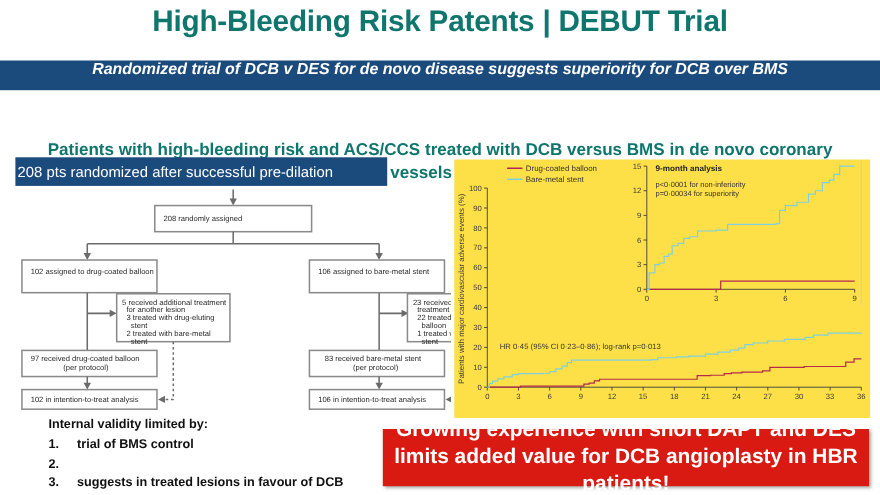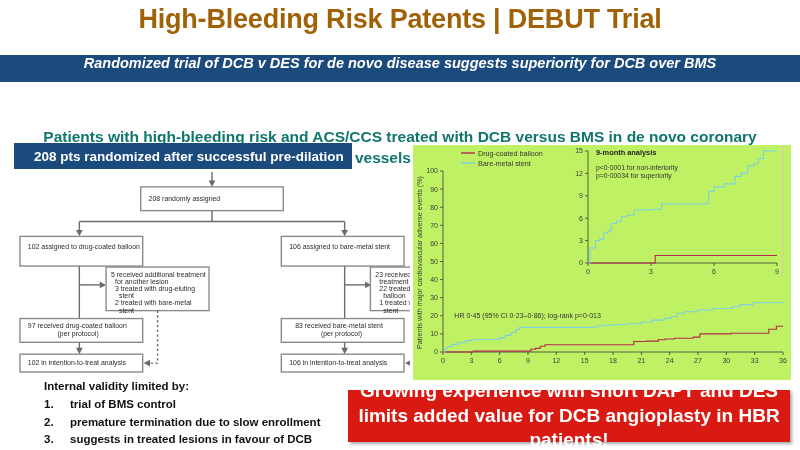--- a/index.html
+++ b/index.html
@@ -10,21 +10,21 @@
     color:#1a1a1a;
     position:relative;
   }
   .slide{position:relative;width:800px;height:450px;}
 
   
   .title{
     position:absolute;left:0;top:4px;width:800px;
     text-align:center;
     font-size:27px;font-weight:bold;
-    color:#a16207;
+    color:#0f766e;
     letter-spacing:-0.2px;
     white-space:nowrap;
   }
 
   
   .banner{
     position:absolute;left:0;top:55px;width:800px;height:27px;
     background:#1b4a7d;
     display:flex;align-items:flex-start;justify-content:center;
   }
@@ -38,21 +38,21 @@
     position:absolute;left:30px;top:92px;width:740px;
     text-align:center;font-weight:bold;font-size:15.5px;
     line-height:1.35;color:#0f766e;margin-top:35px;
   }
 
   
   .callout{
     position:absolute;left:14px;top:143px;width:338px;height:26px;
     background:#1b4a7d;display:flex;align-items:center;
   }
-  .callout-text{color:#fff;font-weight:bold;font-size:13.5px;padding-left:20px;white-space:nowrap;}
+  .callout-text{color:#fff;font-weight:normal;font-size:13.5px;padding-left:2px;white-space:nowrap;}
 
   
   .consort{
     position:absolute;left:14px;top:172px;width:396px;height:200px;
   }
   .consort svg{display:block;}
   .cbox{fill:#ffffff;stroke:#8a8a8a;stroke-width:0.7;}
   .cline{stroke:#6b6b6b;stroke-width:0.7;fill:none;}
   .ctext{font-family:"Liberation Sans",sans-serif;font-size:3.5px;fill:#2b2b2b;}
 
@@ -73,21 +73,21 @@
     display:flex;align-items:center;justify-content:center;
     text-align:center;
   }
   .redbox-text{
     color:#ffffff;font-weight:bold;font-size:19px;line-height:1.3;padding:0 4px;
   }
 
   
   .chart-panel{
     position:absolute;left:413px;top:145px;width:378px;height:235px;
-    background:#bef264;
+    background:#fde047;
   }
   .chart-panel svg{display:block;}
   .axis-line{stroke:#3b3b3b;stroke-width:0.8;fill:none;}
   .tick-line{stroke:#3b3b3b;stroke-width:0.8;}
   .tick-txt{font-family:"Liberation Sans",sans-serif;font-size:7px;fill:#3b3b3b;}
   .ax-label{font-family:"Liberation Sans",sans-serif;font-size:7.2px;fill:#3b3b3b;}
   .ser-dcb{fill:none;stroke:#b5294d;stroke-width:1.1;}
   .ser-bms{fill:none;stroke:#7fcfe0;stroke-width:1.1;}
   .legend-txt{font-family:"Liberation Sans",sans-serif;font-size:7.2px;fill:#333;}
   .stat-txt{font-family:"Liberation Sans",sans-serif;font-size:7px;fill:#333;}
@@ -287,21 +287,20 @@
   </div>
 
   <div class="limits">
     <div class="head">Internal validity limited by:</div>
     <div class="row">
       <span class="num">1.</span>
       <span>trial of BMS control</span>
     </div>
     <div class="row">
       <span class="num">2.</span>
-      <span>premature termination due to slow enrollment</span>
     </div>
     <div class="row">
       <span class="num">3.</span>
       <span>suggests in treated lesions in favour of DCB</span>
     </div>
   </div>
 
   <div class="redbox">
     <span class="redbox-text">Growing experience with short DAPT and DES limits added value for DCB angioplasty in HBR patients!</span>
   </div>

